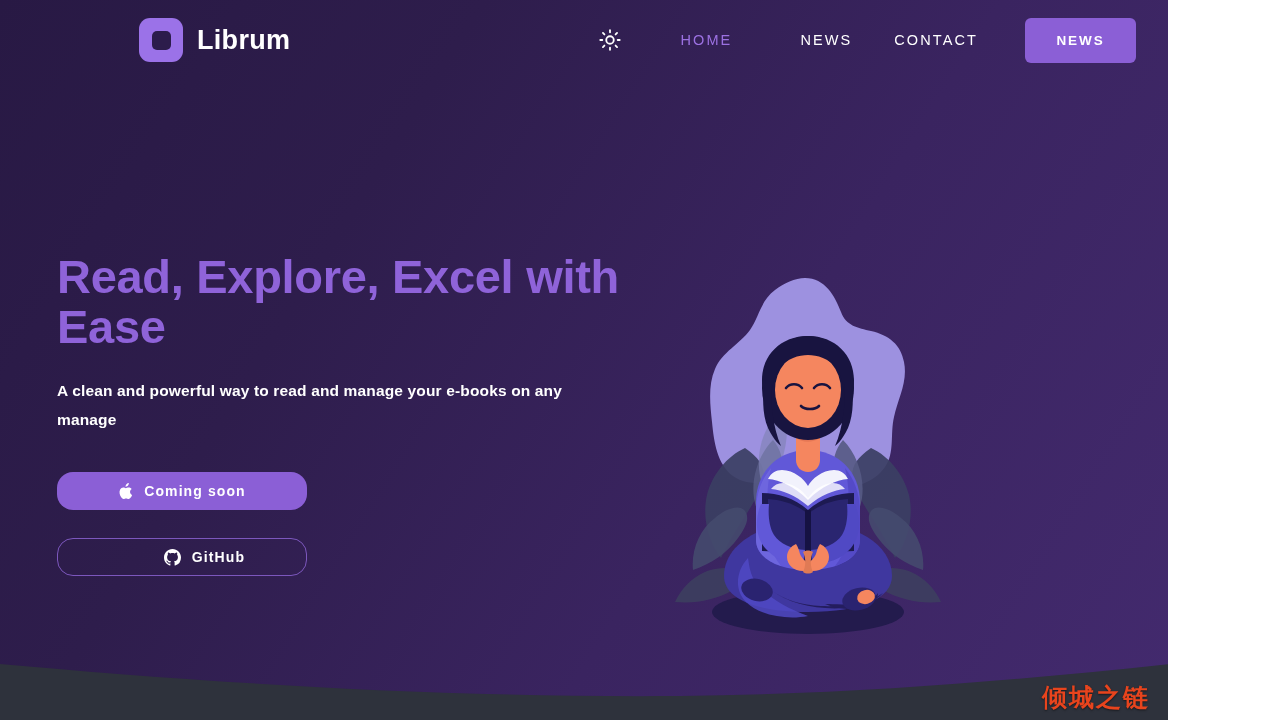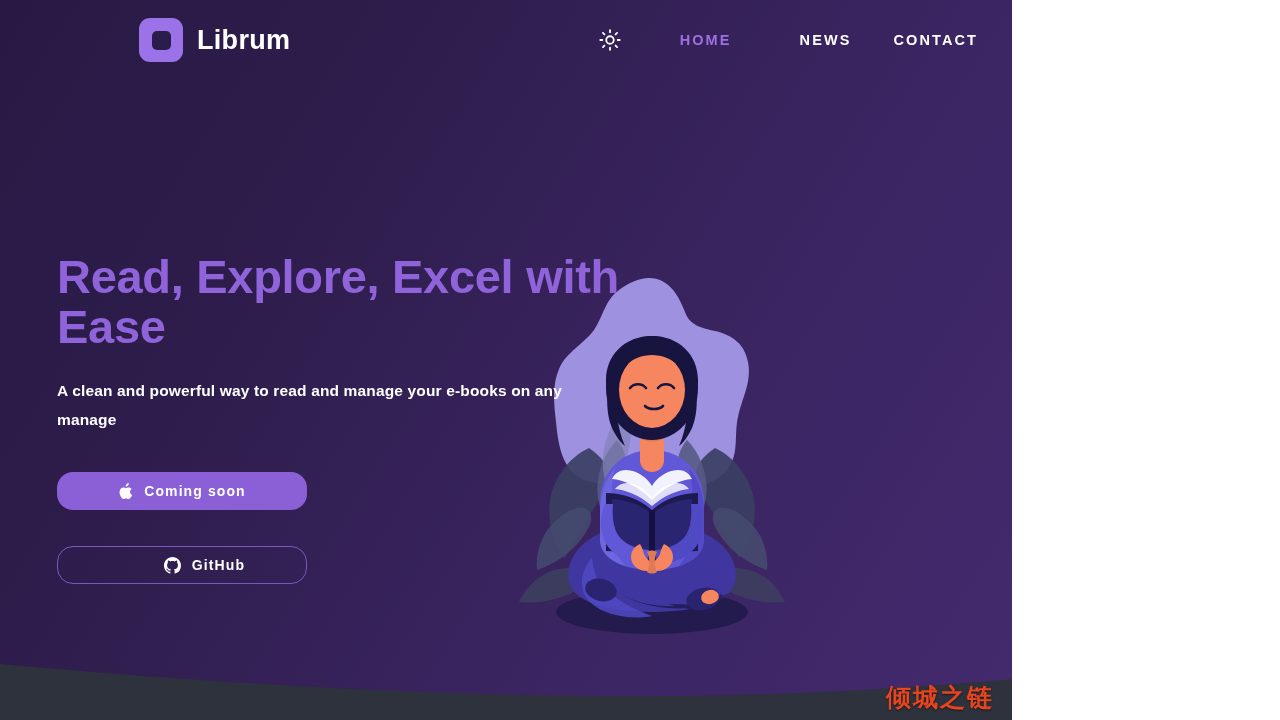--- a/index.html
+++ b/index.html
@@ -3,21 +3,21 @@
 <meta charset="utf-8">
 <style>
   * { box-sizing: border-box; margin: 0; padding: 0; }
   html, body {
     width: 1280px; height: 720px;
     overflow: hidden;
     font-family: "Liberation Sans", sans-serif;
   }
   .page {
     position: relative;
-    width: 1012px; height: 720px;
+    width: 1168px; height: 720px;
     background: linear-gradient(122deg, #281944 0%, #2e1d4c 30%, #3a2460 62%, #432a6e 100%);
     overflow: hidden;
   }
 
   
   .bottom-wave {
     position: absolute;
     left: 0; bottom: 0;
     width: 1280px; height: 100px;
     z-index: 4;
@@ -82,21 +82,21 @@
     width: 26px; height: 26px;
     display: flex;
     align-items: center;
     justify-content: center;
     margin-right: 33px;
     cursor: pointer;
   }
   .nav-link {
     color: #ffffff;
     font-size: 14.5px;
-    font-weight: 700;
+    font-weight: 400;
     letter-spacing: 2.1px;
     text-decoration: none;
     cursor: pointer;
     white-space: nowrap;
     padding-left: 24px;
   }
   .nav-link.active { color: #9c71e2; }
   .nav-link.l-home { margin-right: 44px; }
   .nav-link.l-news { margin-right: 18px; }
   .nav-link.l-contact { margin-right: 47px; }
@@ -152,21 +152,21 @@
     cursor: pointer;
     font-family: "Liberation Sans", sans-serif;
   }
   .btn-primary {
     background: #8b5fd6;
     border: none;
   }
   .btn-outline {
     background: transparent;
     border: 1px solid #7c57bd;
-    margin-top: 36px;
+    margin-top: 28px;
     padding-left: 45px;
   }
   .btn .bicon { display: flex; align-items: center; }
 
   
   .illustration {
     position: absolute;
     right: 205px; top: 272px;
     width: 310px; height: 368px;
     z-index: 5;

